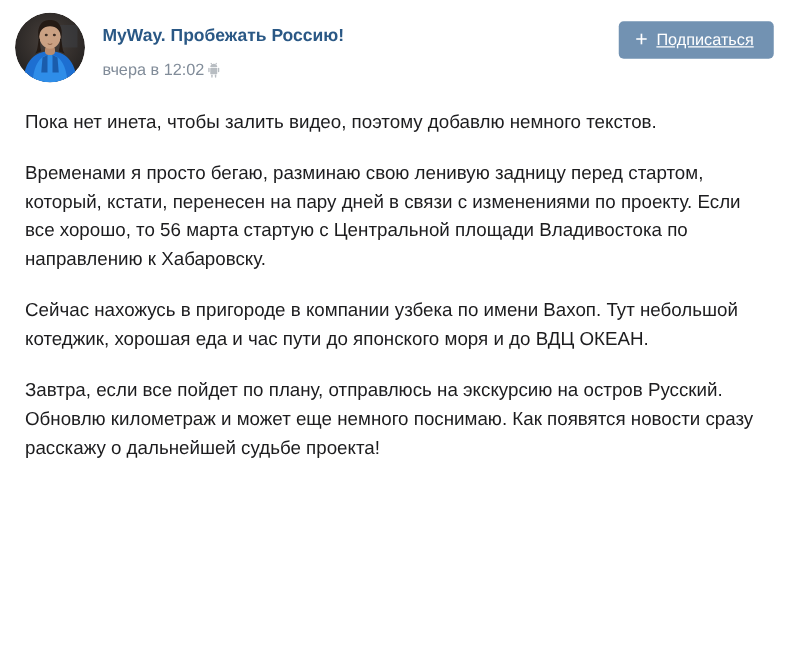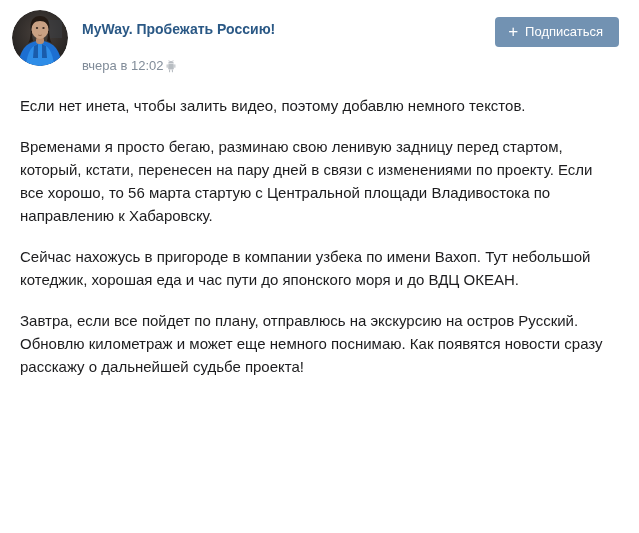--- a/index.html
+++ b/index.html
@@ -34,21 +34,21 @@
   .author-name {
     color: #2a5885;
     font-size: 14px;
     font-weight: 700;
     text-decoration: none;
     display: inline-block;
     line-height: 17px;
     cursor: pointer;
   }
   .post-meta {
-    margin-top: 20px;
+    margin-top: 10px;
     display: flex;
     align-items: center;
     gap: 2px;
   }
   .post-date {
     color: #818c99;
     font-size: 13px;
     line-height: 16px;
     text-decoration: none;
     cursor: pointer;
@@ -74,21 +74,21 @@
     cursor: pointer;
     line-height: 30px;
   }
   .subscribe-plus {
     font-size: 17px;
     font-weight: 400;
     line-height: 1;
     position: relative;
     top: -1px;
   }
-  .subscribe-label { font-weight: 400; }
+  .subscribe-label { font-weight: 400; text-decoration: underline; }
   .post-text {
     margin-top: 20px;
     padding-left: 8px;
     padding-right: 12px;
     color: #1c1c1e;
     font-size: 15px;
     line-height: 23px;
     word-wrap: break-word;
   }
   .post-text p { margin: 0 0 18px 0; }
@@ -159,19 +159,19 @@
     </div>
 
     <button class="subscribe-btn">
       <span class="subscribe-plus">+</span>
       <span class="subscribe-label">Подписаться</span>
     </button>
 
   </div>
 
   <div class="post-text">
-      <p>Если нет инета, чтобы залить видео, поэтому добавлю немного текстов.</p>
+      <p>Пока нет инета, чтобы залить видео, поэтому добавлю немного текстов.</p>
       <p>Временами я просто бегаю, разминаю свою ленивую задницу перед стартом, который, кстати, перенесен на пару дней в связи с изменениями по проекту. Если все хорошо, то 56 марта стартую с Центральной площади Владивостока по направлению к Хабаровску.</p>
       <p>Сейчас нахожусь в пригороде в компании узбека по имени Вахоп. Тут небольшой котеджик, хорошая еда и час пути до японского моря и до ВДЦ ОКЕАН.</p>
       <p>Завтра, если все пойдет по плану, отправлюсь на экскурсию на остров Русский. Обновлю километраж и может еще немного поснимаю. Как появятся новости сразу расскажу о дальнейшей судьбе проекта!</p>
     </div>
 
 </div>
 
 </body></html>

